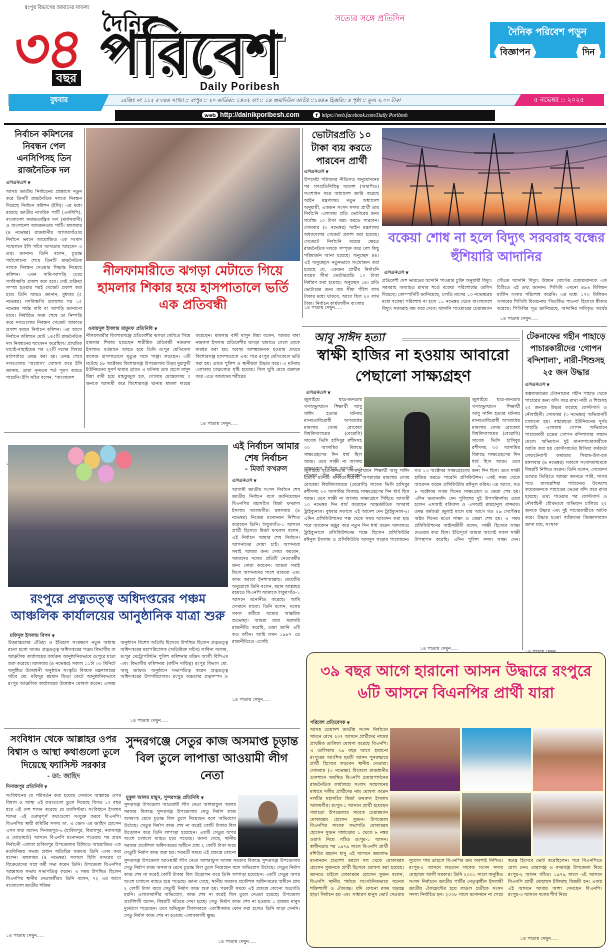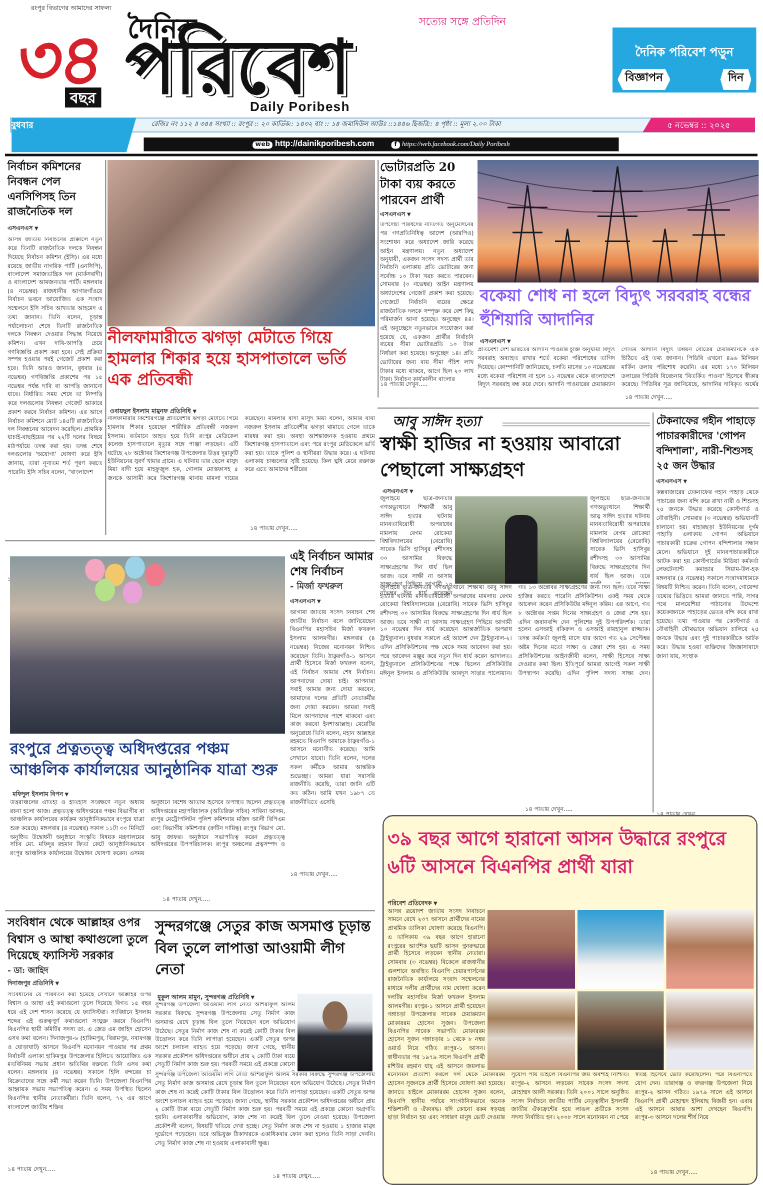--- a/index.html
+++ b/index.html
@@ -7,36 +7,36 @@
   body{font-family:"DejaVu Sans",sans-serif;color:#111;font-size:5.2px;line-height:1.45;position:relative}
   .abs{position:absolute}
   
   .tag34{left:22px;top:4px;width:70px;text-align:center;font-size:5px;line-height:1.2;color:#222}
   .num34{left:14px;top:18px;font-size:56px;line-height:60px;font-weight:bold;color:#d6202a;font-family:"DejaVu Serif",serif;letter-spacing:-3px;transform:skewX(-8deg)}
   .bochor{left:52px;top:70px;background:#111;color:#fff;font-size:12px;font-weight:bold;padding:0 4px;line-height:16px}
   .dainik{left:102px;top:8px;font-size:22px;font-weight:bold;font-family:"DejaVu Serif",serif;color:#111}
   .poribesh{left:100px;top:22px;font-size:60px;line-height:64px;font-weight:bold;font-family:Liberation Serif, serif;color:#111;letter-spacing:-1px;text-shadow:2px 2px 0 #fff,3px 3px 0 #111}
   .daily-en{left:200px;top:79px;font-size:10.5px;font-weight:bold;color:#111;font-family:"Liberation Sans",sans-serif;letter-spacing:.5px}
   .slogan{left:335px;top:12px;font-size:8.5px;color:#d6247a;font-weight:normal}
-  .adbox{left:490px;top:22px;width:115px;height:52px;background:#25a8df;color:#fff;padding:14px 4px}
+  .adbox{left:490px;top:22px;width:115px;height:36px;background:#25a8df;color:#fff;padding:3px 4px}
   .adbox .t1{font-size:9.5px;font-weight:bold;text-align:center;line-height:13px}
   .adbox .pills{display:flex;justify-content:space-between;gap:6px;margin-top:6px}
   .adbox .pill{background:#fff;color:#111;font-size:9px;font-weight:bold;padding:2px 6px;clip-path:polygon(10% 0,90% 0,100% 50%,90% 100%,10% 100%,0 50%)}
   
   .strip{left:8px;top:94px;width:596px;height:12px;background:#e8f3fa;border:1px solid #9fc8e3}
-  .strip .day{position:absolute;left:0;top:-1px;width:100px;height:28px;background:#25a8df;color:#fff;font-weight:bold;font-size:7px;text-align:left;line-height:12px;clip-path:polygon(0 0,100% 0,92% 100%,0 100%)}
+  .strip .day{position:absolute;left:0;top:-1px;width:100px;height:17px;background:#25a8df;color:#fff;font-weight:bold;font-size:7px;text-align:center;line-height:12px;clip-path:polygon(0 0,100% 0,92% 100%,0 100%)}
   .strip .meta{position:absolute;left:112px;top:0;width:380px;font-size:5.2px;line-height:10px;color:#222;white-space:nowrap;font-style:italic}
   .strip .date{position:absolute;right:-1px;top:-1px;width:90px;height:12px;background:#e6287a;color:#fff;font-size:6.5px;text-align:center;line-height:12px;clip-path:polygon(8% 0,100% 0,100% 100%,0 100%)}
   .webbar{left:115px;top:110px;width:380px;height:11px;background:#111;color:#fff;display:flex;align-items:center;justify-content:center;gap:14px;font-size:6.5px}
   .webbar .web{font-weight:bold;font-family:"Liberation Sans",sans-serif}
   .webbar .fb{font-style:italic;font-size:5.2px;font-family:"Liberation Serif",serif}
   .webbar .ic{background:#fff;color:#111;font-size:5px;padding:0 2px;border-radius:4px;font-weight:bold}
   .rule{left:4px;top:123px;width:602px;height:2px;background:#111}
   
-  .hl{font-weight:bold;text-align:left;font-family:"DejaVu Serif",serif}
+  .hl{font-weight:bold;text-align:center;font-family:"DejaVu Serif",serif}
   .by{font-size:4.8px;font-weight:bold;color:#333}
   .by::after{content:" ▼";font-size:4px}
   .body{font-size:4.6px;line-height:1.5;text-align:justify;color:#222;overflow:hidden}
   .cont{font-size:4.6px;color:#222}
   .photo{background:#8a8;overflow:hidden}
   .vline{width:1px;background:#999}
   .hline{height:1px;background:#999}
 </style>
 </head>
 <body>
@@ -83,21 +83,21 @@
 <div class="abs vline" style="left:84px;top:128px;height:300px"></div>
 
 <div class="abs photo" style="left:86px;top:128px;width:214px;height:133px;background:linear-gradient(135deg,#c9a89a 0%,#8c6f63 30%,#d7c2b5 55%,#6b6f7a 80%,#3d6a9e 100%)"></div>
 <div class="abs hl" style="left:86px;top:262px;width:214px;font-size:13px;line-height:17px;color:#d91f26">নীলফামারীতে ঝগড়া মেটাতে গিয়ে হামলার শিকার হয়ে হাসপাতালে ভর্তি এক প্রতিবন্ধী</div>
 <div class="abs by" style="left:88px;top:326px;width:200px">ওবায়দুল ইসলাম মামুনফ প্রতিনিধি</div>
 <div class="abs body" style="left:86px;top:333px;width:214px;height:88px;column-count:2;column-gap:5px">নীলফামারীর কিশোরগঞ্জে প্রতিবেশীর ঝগড়া মেটাতে গিয়ে হামলার শিকার হয়েছেন শারীরিক প্রতিবন্ধী নজরুল ইসলাম। বর্তমানে আহত হয়ে তিনি রংপুর মেডিকেল কলেজ হাসপাতালে মৃত্যুর সঙ্গে পাঞ্জা লড়ছেন। এটি ঘটেছে ২৮ অক্টোবর কিশোরগঞ্জ উপজেলার উত্তর দুরাকুটি ইউনিয়নের সুবর্ণ খামার গ্রামে। এ ঘটনায় তার ছেলে মাসুদ মিয়া বাদী হয়ে মাহফুজুল হক, গোলাম মোস্তফাসহ ৫ জনকে আসামী করে কিশোরগঞ্জ থানায় মামলা দায়ের করেছেন। মামলার বাদী মাসুদ মিয়া বলেন, আমার বাবা নজরুল ইসলাম প্রতিবেশীর ঝগড়া থামাতে গেলে তাকে মারধর করা হয়। অবস্থা আশঙ্কাজনক হওয়ায় প্রথমে কিশোরগঞ্জ হাসপাতালে এবং পরে রংপুর মেডিকেলে ভর্তি করা হয়। তাকে পুলিশ ও স্থানীয়রা উদ্ধার করে। এ ঘটনায় এলাকায় চাঞ্চল্যের সৃষ্টি হয়েছে। কিল ঘুষি মেরে রক্তাক্ত করে এতে আমাদের শরীরের</div>
 <div class="abs cont" style="left:200px;top:421px">১৪ পাতায় দেখুন.....</div>
 
 <div class="abs vline" style="left:302px;top:128px;height:190px"></div>
 <div class="abs" style="left:304px;top:128px;width:75px">
-  <div class="hl" style="font-size:9.5px;line-height:13px">ভোটারপ্রতি 20 টাকা ব্যয় করতে পারবেন প্রার্থী</div>
+  <div class="hl" style="font-size:9.5px;line-height:13px">ভোটারপ্রতি ১০ টাকা ব্যয় করতে পারবেন প্রার্থী</div>
   <div class="by" style="margin-top:2px">এসএনএস</div>
   <div class="body" style="height:128px;margin-top:1px">উপদেষ্টা পরিষদের নীতিগত অনুমোদনের পর গণপ্রতিনিধিত্ব আদেশ (আরপিও) সংশোধন করে অধ্যাদেশ জারি করেছে আইন মন্ত্রণালয়। নতুন অধ্যাদেশ অনুযায়ী, একজন সংসদ সদস্য প্রার্থী তার নির্বাচনি এলাকায় প্রতি ভোটারের জন্য সর্বোচ্চ ১০ টাকা খরচ করতে পারবেন। সোমবার (৩ নভেম্বর) আইন মন্ত্রণালয় অধ্যাদেশের গেজেট প্রকাশ করা হয়েছে। গেজেটে নির্বাচনি ব্যয়ের ক্ষেত্রে রাজনৈতিক দলকে সম্পৃক্ত করে বেশ কিছু পরিমার্জন আনা হয়েছে। অনুচ্ছেদ ৪৪। এই অনুচ্ছেদে নতুনভাবে সংযোজন করা হয়েছে যে, একজন প্রার্থীর নির্বাচনি ব্যয়ের সীমা ভোটারপ্রতি ১০ টাকা নির্ধারণ করা হয়েছে। অনুচ্ছেদ ১৪। প্রতি ভোটারের জন্য ব্যয় সীমা পঁচিশ লাখ টাকার মধ্যে থাকবে, আগে ছিল ২০ লাখ টাকা। নির্বাচন কার্যকালীন বাংলার</div>
   <div class="cont">১৪ পাতায় দেখুন.....</div>
 </div>
 
 <div class="abs photo" style="left:382px;top:128px;width:225px;height:98px;background:linear-gradient(180deg,#5a6e96 0%,#b48aa0 40%,#f0b27a 70%,#e8834a 85%,#4a3540 100%)">
   <svg width="225" height="98" viewBox="0 0 225 98">
     <g stroke="#1a1a22" stroke-width="1.2" fill="none">
       <path d="M112 5 L100 98 M112 5 L124 98 M92 25 L132 25 M96 45 L128 45 M102 65 L122 65"></path>
       <path d="M40 20 L30 98 M40 20 L50 98 M24 38 L56 38 M28 58 L52 58"></path>

